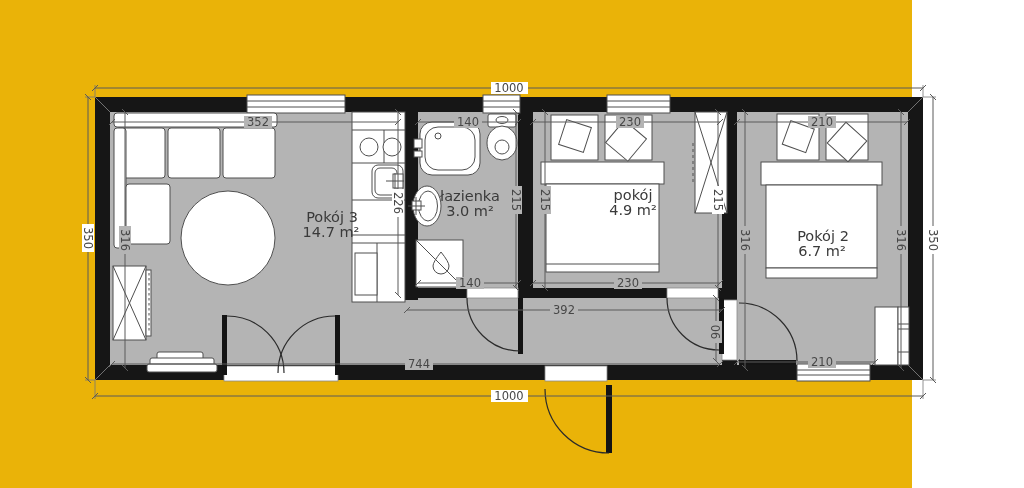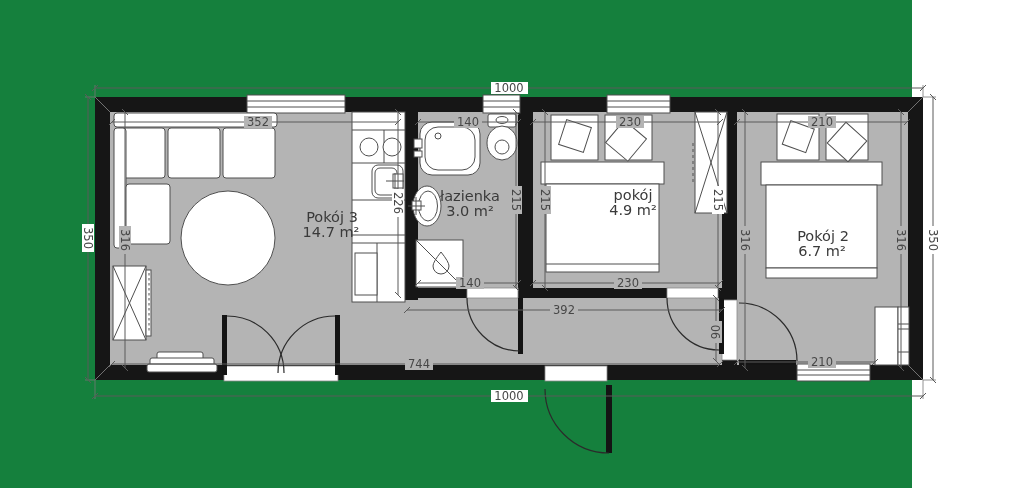--- a/index.html
+++ b/index.html
@@ -1,16 +1,16 @@
 <!DOCTYPE html>
 <html><head>
 <meta charset="utf-8">
 <style>
   html,body{margin:0;padding:0;background:#ffffff;}
-  .stage{width:912px;height:488px;position:relative;background:#15803d;}
+  .stage{width:912px;height:488px;position:relative;background:#eab308;}
   svg{display:block;}
   .dim-text{font-family:"DejaVu Sans","Liberation Sans",sans-serif;font-size:11.5px;fill:#474747;}
   .room-name,.room-area{font-family:"DejaVu Sans","Liberation Sans",sans-serif;font-size:14.5px;fill:#3a3a3a;}
   .dim-line{stroke:#5a5a5a;stroke-width:1;fill:none;}
   .ext-line{stroke:#777;stroke-width:0.8;}
   .furn{fill:#ffffff;stroke:#4f4f4f;stroke-width:1;}
   .furn-line{stroke:#4f4f4f;stroke-width:1;fill:none;}
   .arc{stroke:#2b2b2b;stroke-width:1.2;fill:none;}
   .leaf{fill:#141414;stroke:none;}
   .win{fill:#ffffff;stroke:#4f4f4f;stroke-width:1;}

